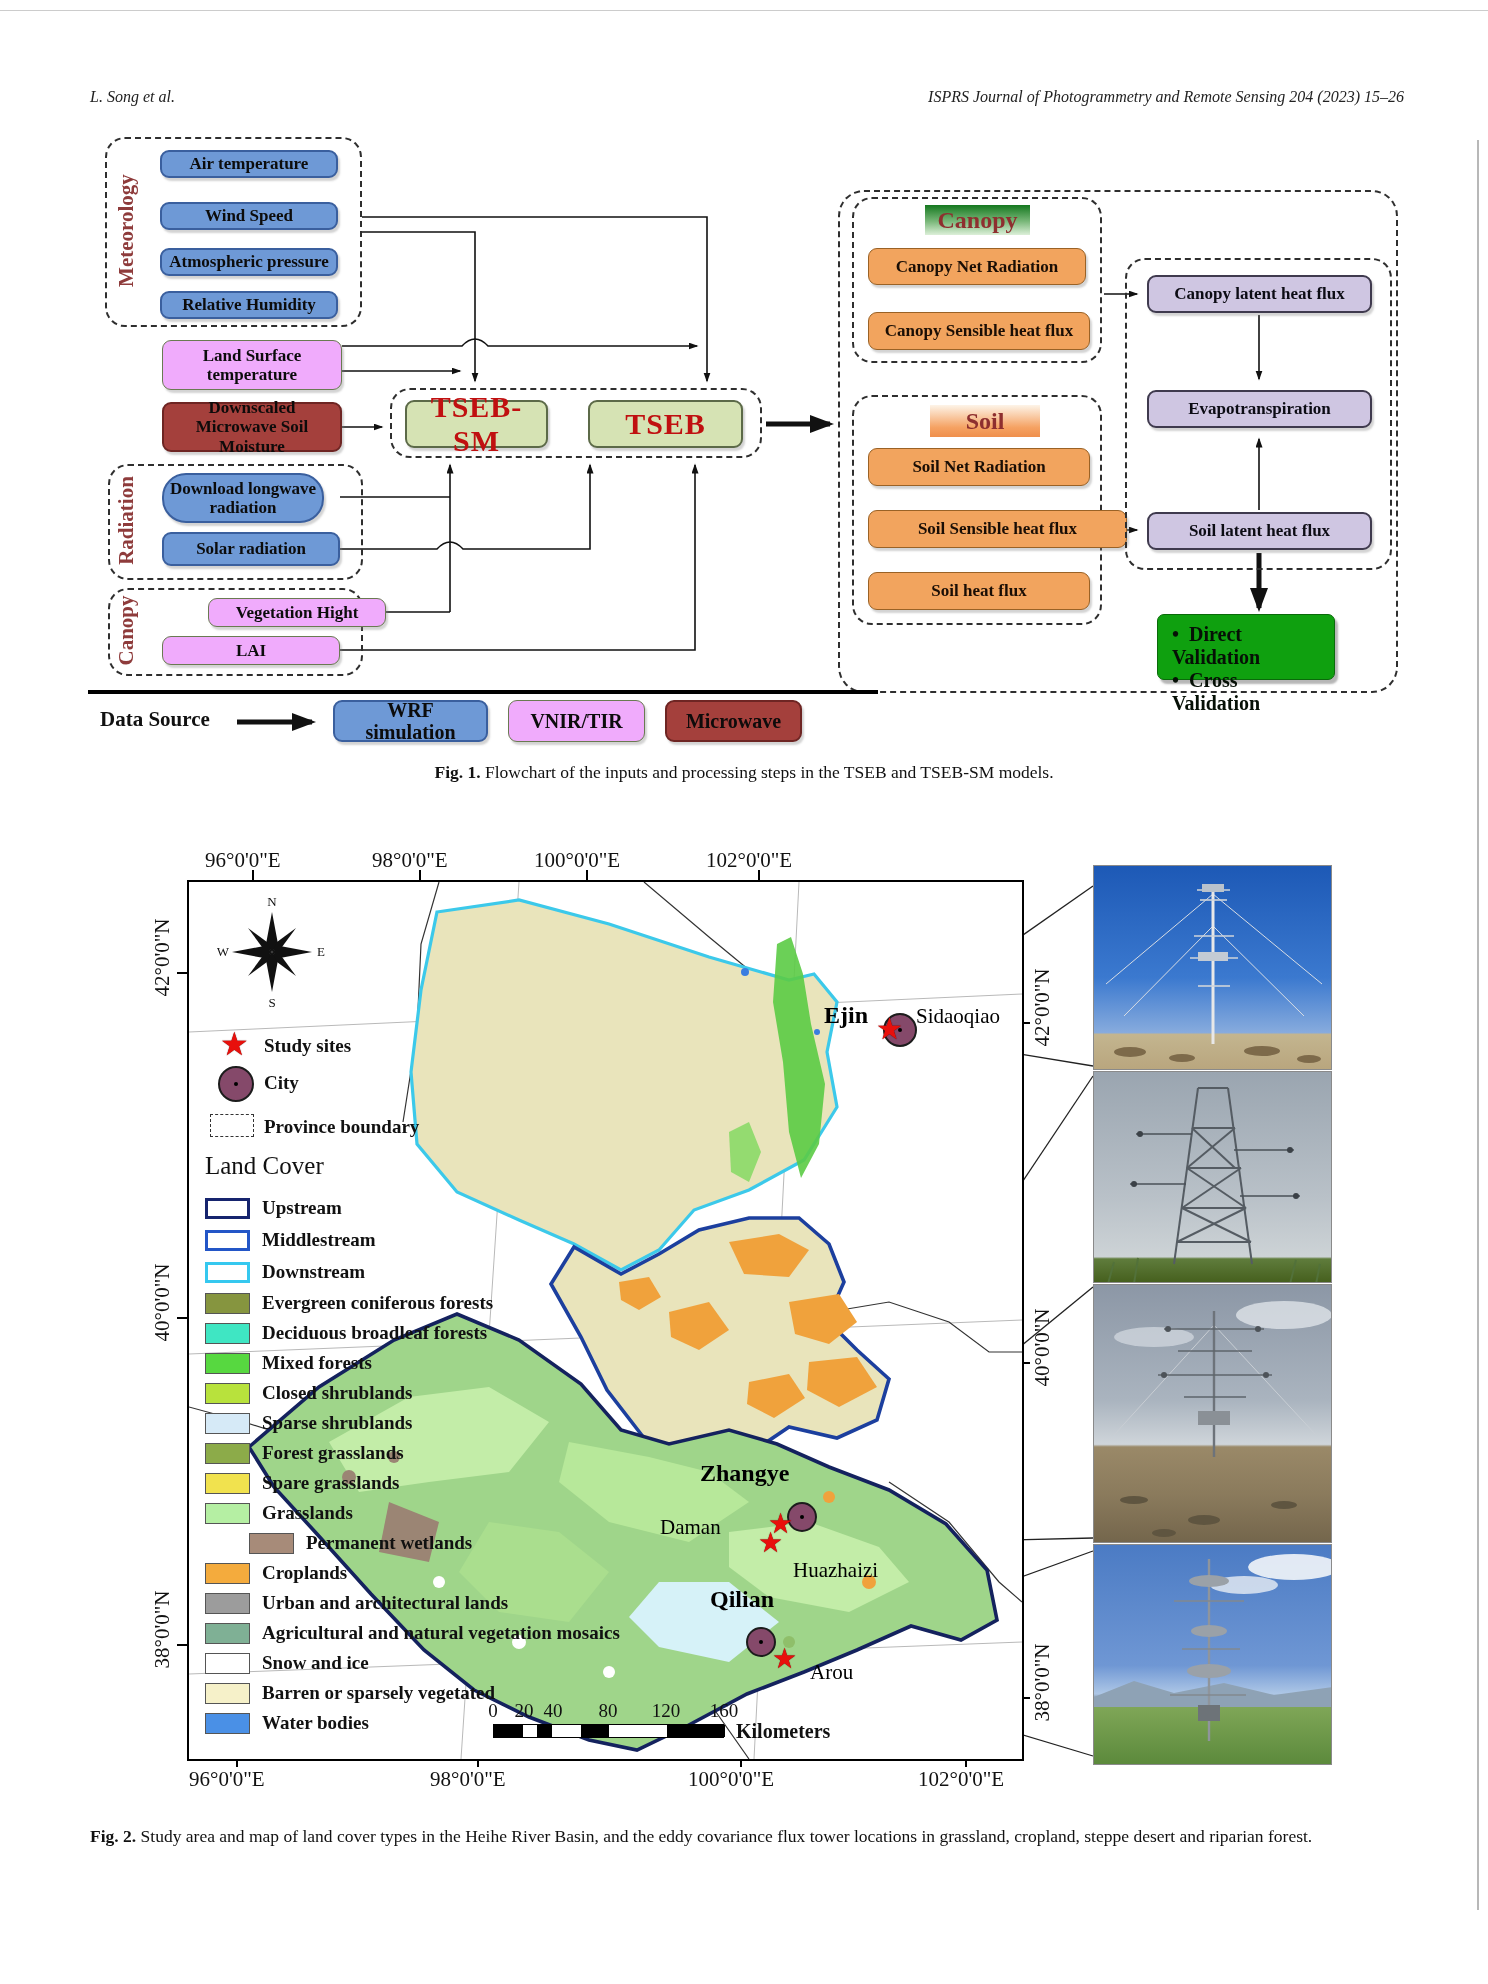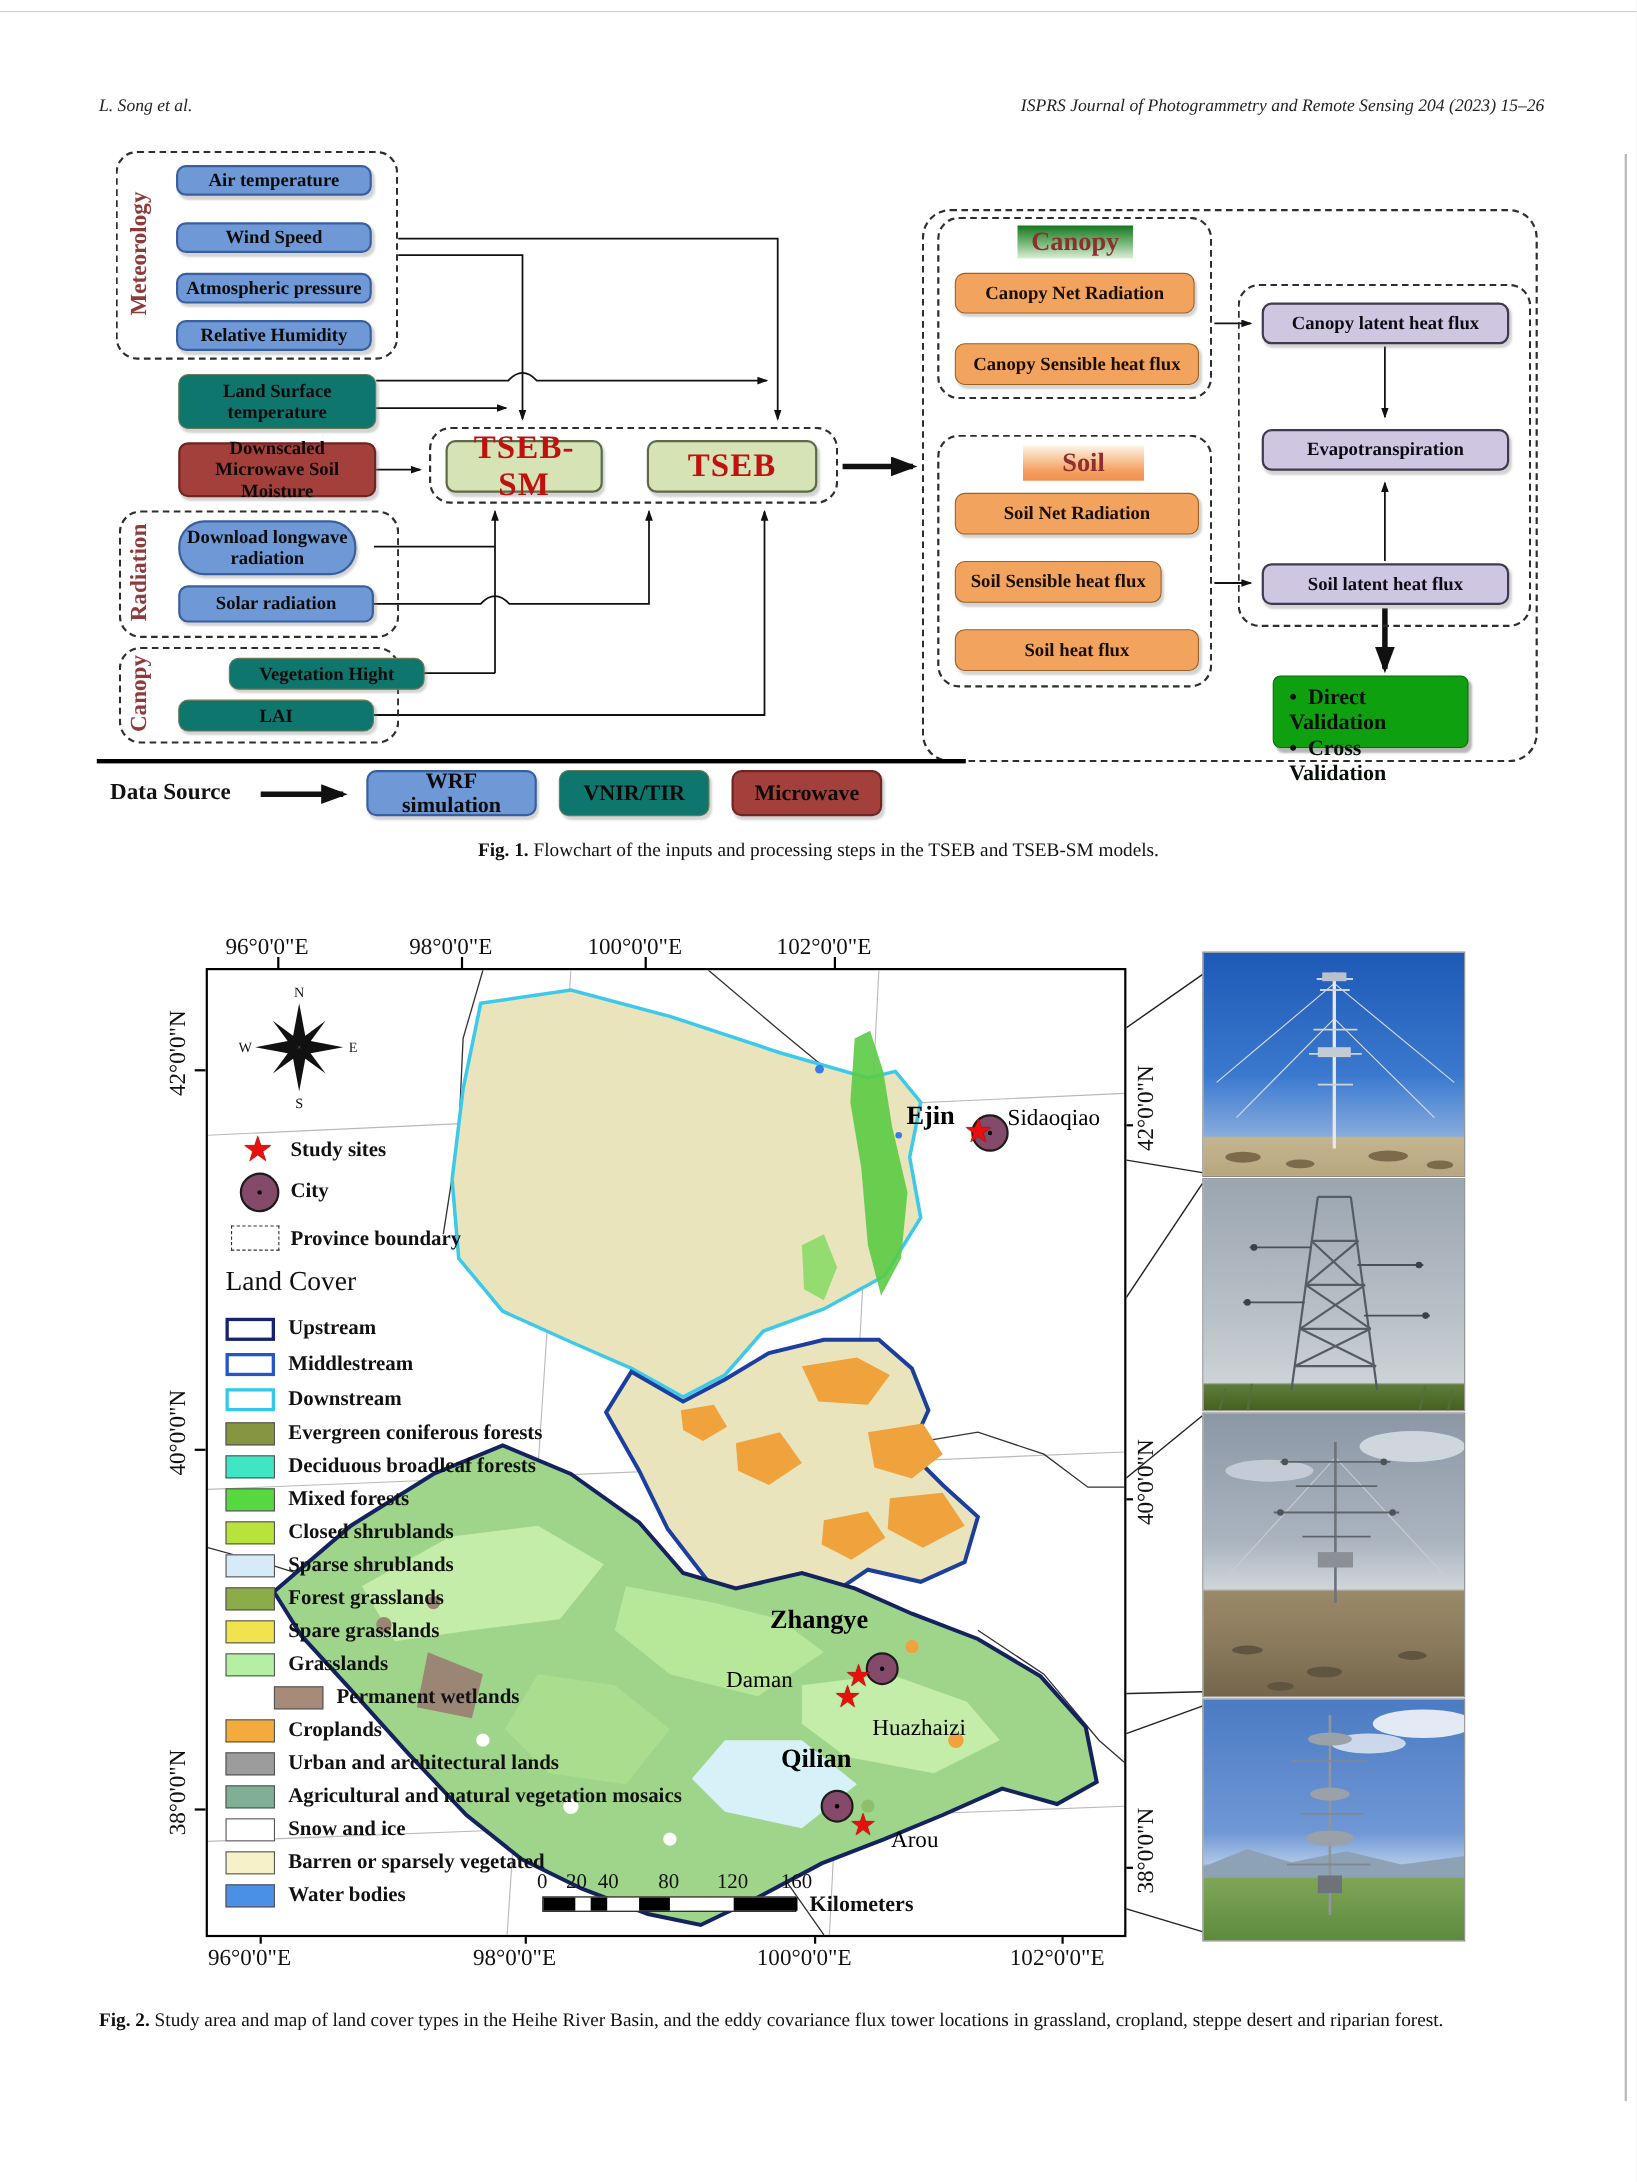--- a/index.html
+++ b/index.html
@@ -8,21 +8,21 @@
   .abs{position:absolute;box-sizing:border-box;}
   
   .hdr{font-style:italic;font-size:16px;color:#222;}
   .topline{position:absolute;left:0;top:10px;width:100%;height:1px;background:#cccccc;}
   .edgeline{position:absolute;left:1477px;top:140px;width:2px;height:1770px;background:#9a9a9a;opacity:.7;}
   
   .box{position:absolute;box-sizing:border-box;border-radius:9px;display:flex;align-items:center;justify-content:center;
        text-align:center;font-weight:bold;font-size:17px;line-height:1.12;padding:2px 6px;
        box-shadow:2px 3px 2px rgba(130,130,130,.35);}
   .blue{background:#6e99d6;border:2px solid #3a5f9e;color:#0c0c0c;}
-  .green{background:#0f766e;border:1.5px solid #6a7a52;color:#0c0c0c;}
+  .green{background:#f0abfc;border:1.5px solid #6a7a52;color:#0c0c0c;}
   .dred{background:#a4403c;border:2px solid #6e2523;color:#0e0b0b;}
   .orange{background:#f2a45e;border:1.5px solid #9a6226;color:#1a0e05;}
   .purple{background:#cfc6e2;border:2px solid #3f3a4e;color:#0c0c14;}
   .model{background:#d6e3b4;border:2px solid #5c6a48;color:#c01010;font-size:30px;letter-spacing:1px;}
   .valid{background:#0fa00f;border:1.5px solid #0a6a0a;color:#061006;font-size:20px;
          box-shadow:3px 4px 2px rgba(110,110,110,.5);border-radius:7px;display:block;padding:8px 6px 4px 14px;}
   .valid .vrow{text-align:left;font-weight:bold;}
   .grp{position:absolute;border:2.2px dashed #2e2e2e;border-radius:20px;box-sizing:border-box;}
   .vlabel{position:absolute;width:220px;text-align:center;transform:rotate(-90deg);color:#8e3b3b;
           font-weight:bold;font-size:21px;white-space:nowrap;}
@@ -139,21 +139,21 @@
     <div class="grp" style="left:838px;top:190px;width:560px;height:503px;border-radius:26px;"></div>
 
     <div class="grp" style="left:852px;top:197px;width:250px;height:166px;"></div>
     <div class="gradhdr hdr-canopy" style="left:925px;top:205px;width:105px;height:30px;">Canopy</div>
     <div class="box orange" style="left:868px;top:248px;width:218px;height:37px;">Canopy Net Radiation</div>
     <div class="box orange" style="left:868px;top:312px;width:222px;height:38px;">Canopy Sensible heat flux</div>
 
     <div class="grp" style="left:852px;top:395px;width:250px;height:230px;"></div>
     <div class="gradhdr hdr-soil" style="left:930px;top:405px;width:110px;height:32px;">Soil</div>
     <div class="box orange" style="left:868px;top:448px;width:222px;height:38px;">Soil Net Radiation</div>
-    <div class="box orange" style="left:868px;top:510px;width:188px;height:38px;">Soil Sensible heat flux</div>
+    <div class="box orange" style="left:868px;top:510px;width:259px;height:38px;">Soil Sensible heat flux</div>
     <div class="box orange" style="left:868px;top:572px;width:222px;height:38px;">Soil heat flux</div>
 
     <div class="grp" style="left:1125px;top:258px;width:267px;height:312px;"></div>
     <div class="box purple" style="left:1147px;top:275px;width:225px;height:38px;">Canopy latent heat flux</div>
     <div class="box purple" style="left:1147px;top:390px;width:225px;height:38px;">Evapotranspiration</div>
     <div class="box purple" style="left:1147px;top:512px;width:225px;height:38px;">Soil latent heat flux</div>
 
     <div class="valid abs" style="left:1157px;top:614px;width:178px;height:66px;">
       <div class="vrow">•&nbsp;&nbsp;<span>Direct Validation</span></div>
       <div class="vrow">•&nbsp;&nbsp;<span>Cross Validation</span></div>

